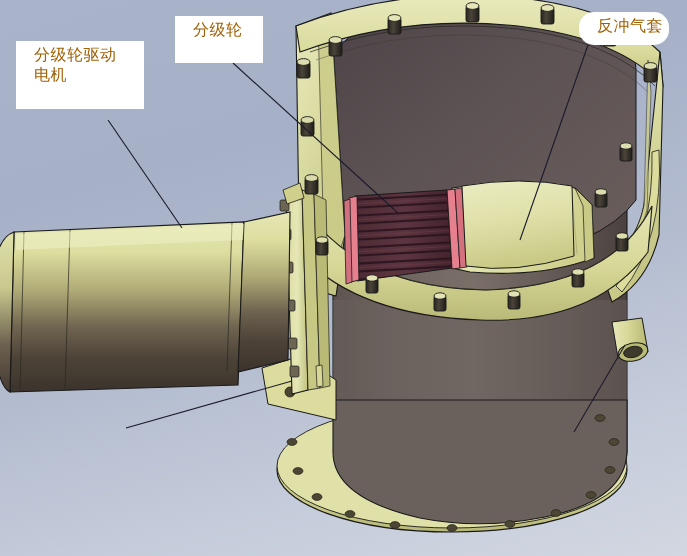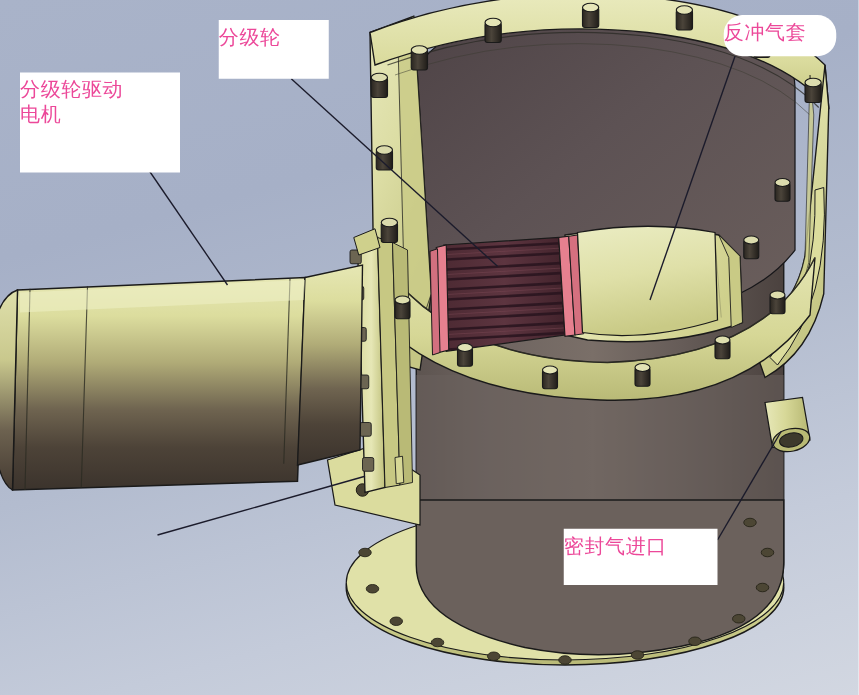--- a/index.html
+++ b/index.html
@@ -11,31 +11,31 @@
   #stage{
     position:relative;
     width:687px;height:556px;
     overflow:hidden;
     background:linear-gradient(165deg,#a9b3c9 0%,#a6b0c7 28%,#b3bccf 55%,#c4cbda 78%,#d2d7e1 100%);
   }
   #scene{position:absolute;inset:0;}
   .callout{
     position:absolute;
     background:#ffffff;
-    color:#ec4899;
+    color:#a16207;
     font-size:16px;
     line-height:20px;
     font-weight:500;
     letter-spacing:0.5px;
-    padding:4px 5px 4px 0;
+    padding:4px 5px 4px 18px;
     box-sizing:border-box;
     white-space:pre-line;
     font-family:"DejaVu Sans","Liberation Sans",sans-serif;
   }
-  .c-drive{left:16px;  top:58px;  width:128px; height:80px;}
+  .c-drive{left:16px;  top:41px;  width:128px; height:68px;}
   .c-wheel{left:175px; top:16px;  width:88px;  height:47px;}
   .c-jacket{left:579px;top:12px;  width:90px;  height:33px;border-radius:15px;}
   .c-bearing{left:31px;top:424px; width:95px;  height:74px;}
   .c-seal{left:451px; top:423px;  width:123px; height:45px;}
 </style>
 </head>
 <body>
 
 <div id="stage">
 
@@ -366,15 +366,14 @@
   </svg>
 
   <div class="callout c-drive">分级轮驱动
 电机</div>
 
   <div class="callout c-wheel">分级轮</div>
 
   <div class="callout c-jacket">反冲气套</div>
 
 
-  <div class="callout c-seal">密封气进口</div>
 
 </div>
 
 </body></html>

